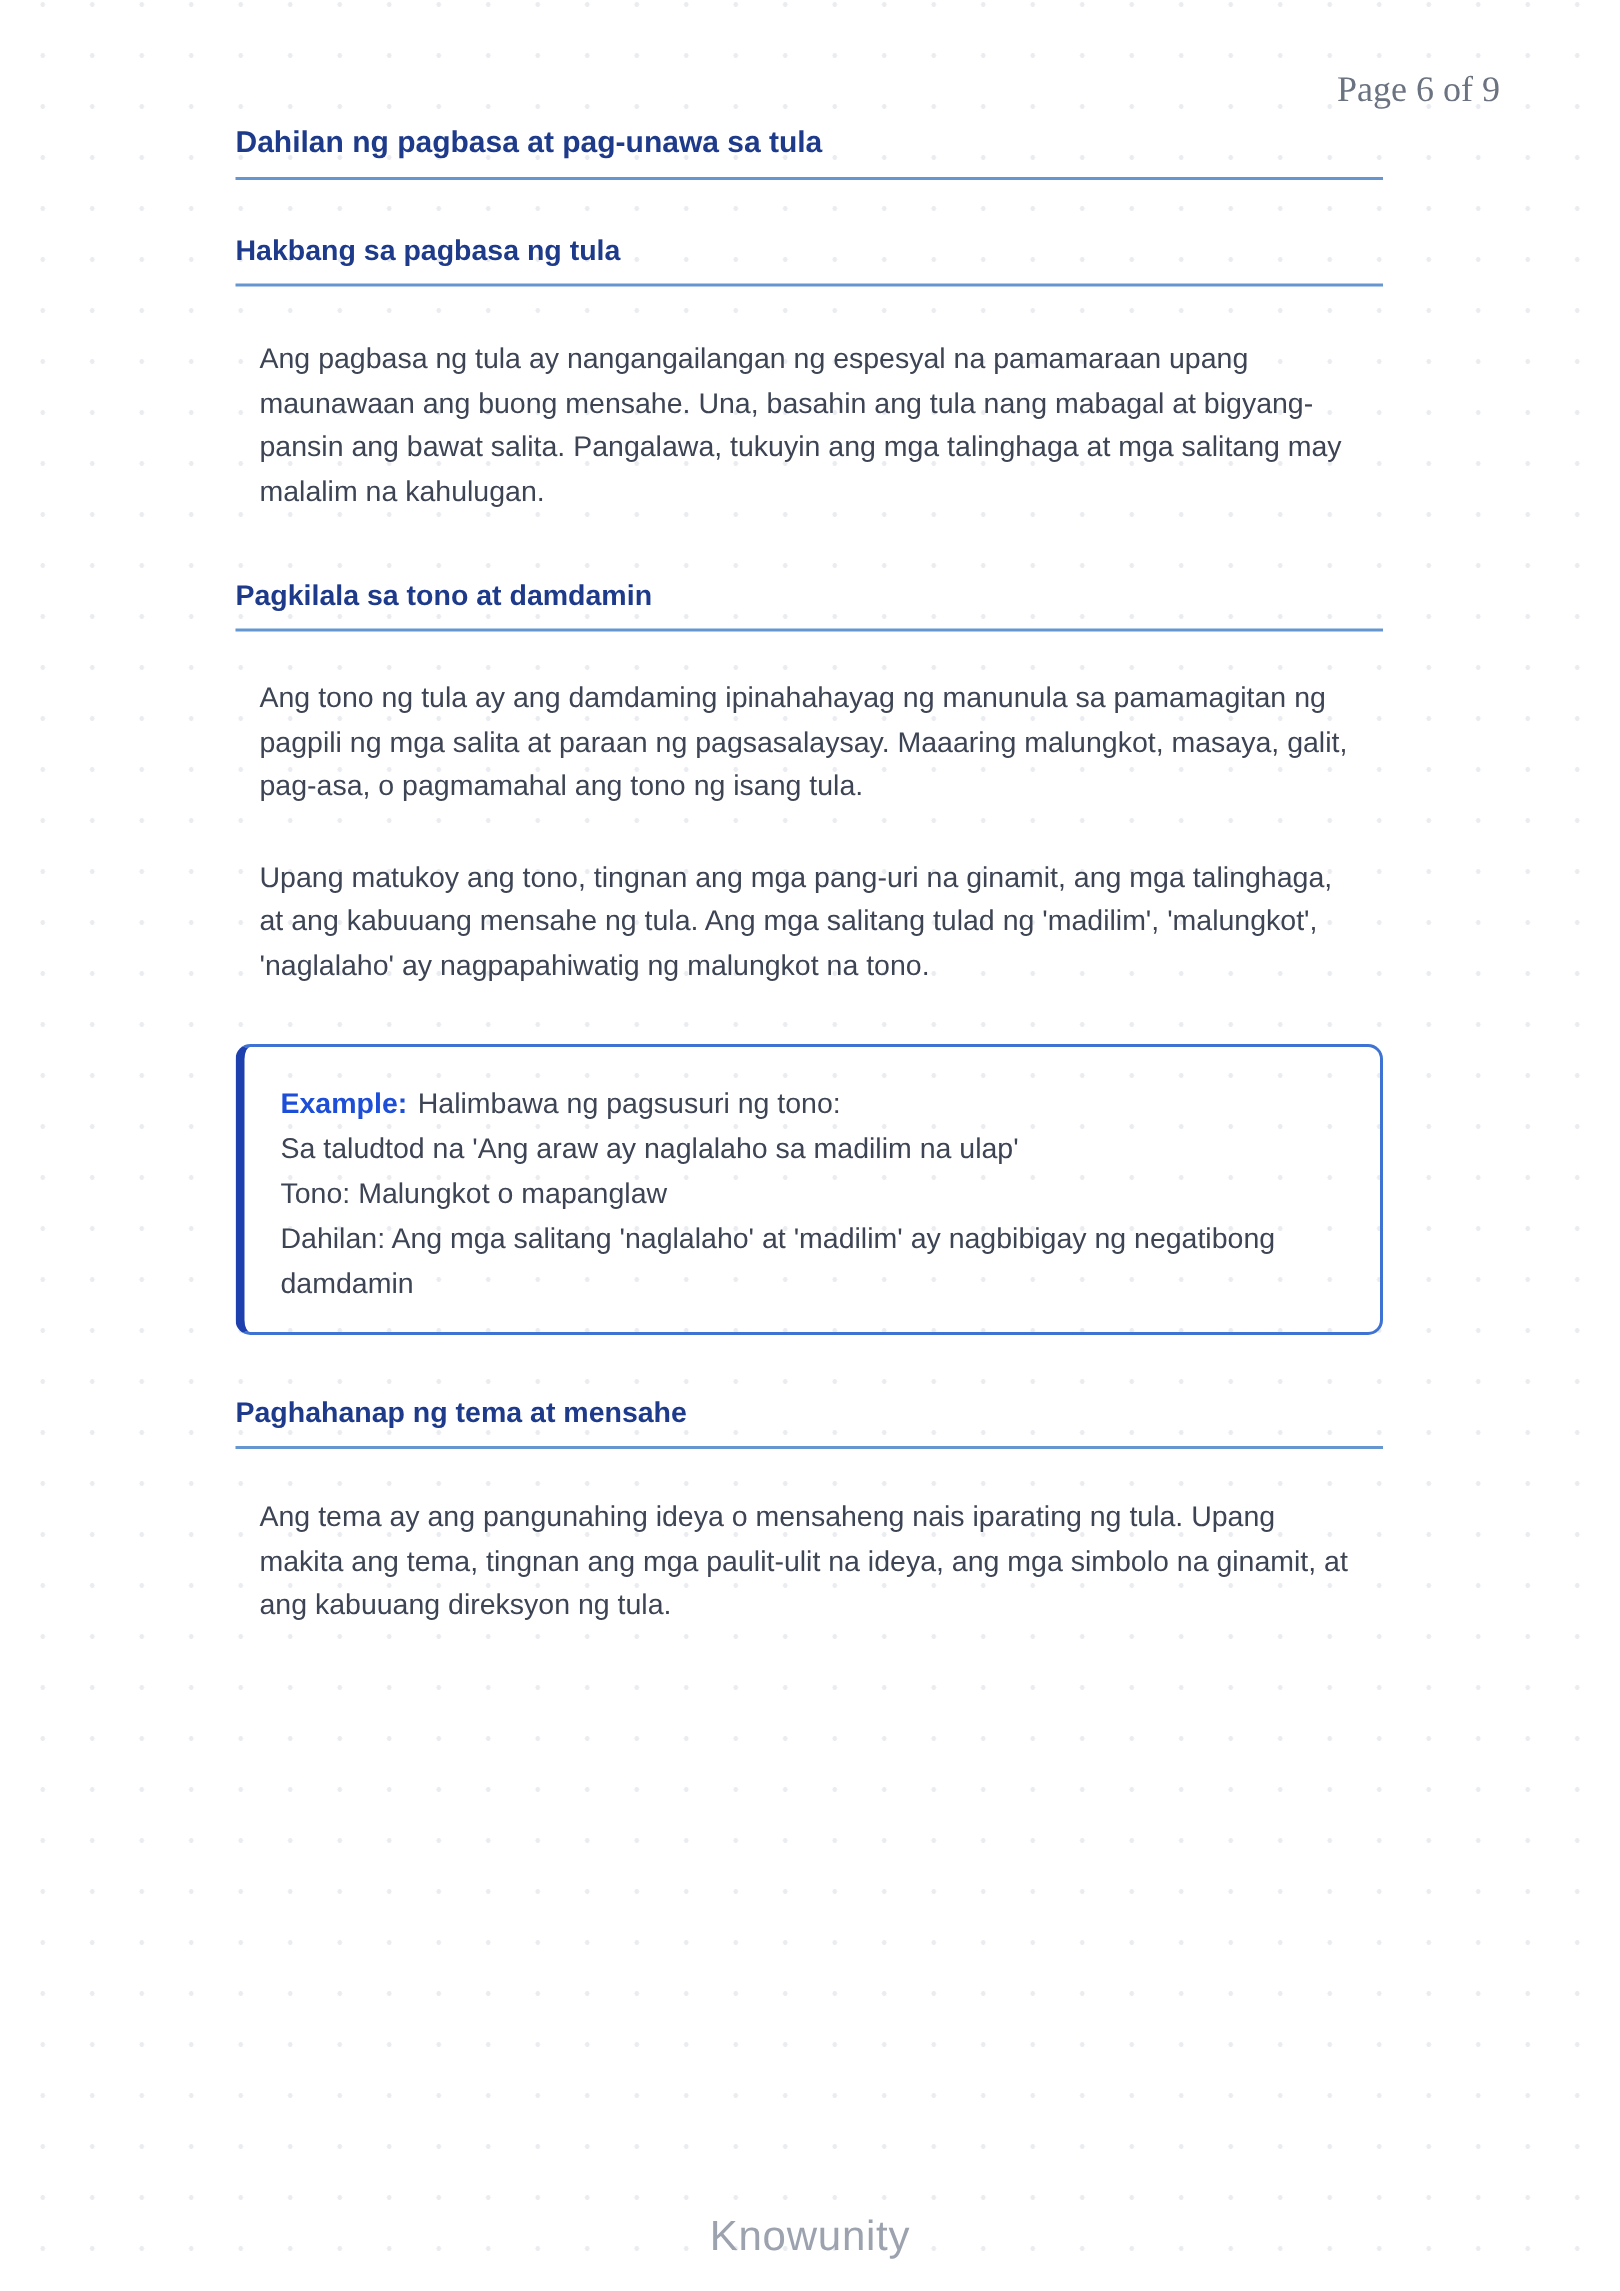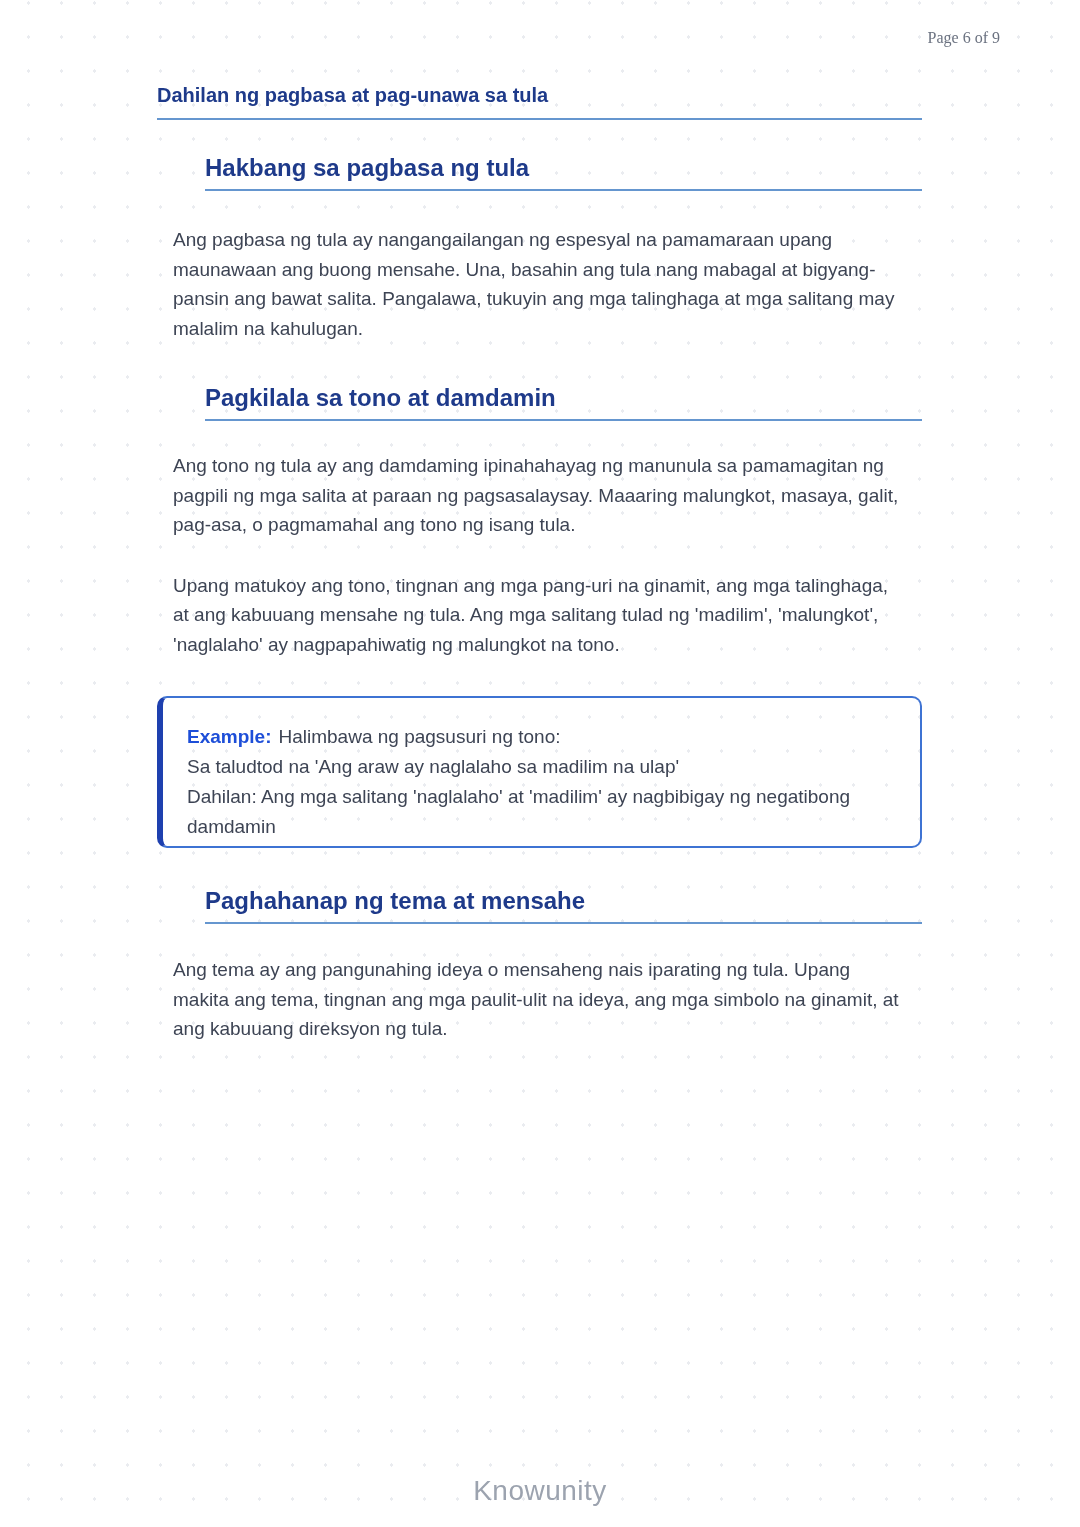--- a/index.html
+++ b/index.html
@@ -11,61 +11,61 @@
     overflow: hidden;
     background-color: #ffffff;
     background-image: radial-gradient(circle, #eaecf0 1.6px, transparent 1.7px);
     background-size: 33px 34px;
     background-position: 12px 88px;
     font-family: "Liberation Sans", sans-serif;
     color: var(--body-text, #3d4454);
   }
   .page-number {
     position: absolute;
-    top: 29px;
+    top: 47px;
     right: 80px;
     font-family: "Liberation Serif", serif;
-    font-size: 16px;
+    font-size: 24px;
     color: var(--page-number, #6b7280);
   }
   .content {
     position: absolute;
     left: 157px;
     top: 84px;
     width: 765px;
   }
   .heading {
     margin: 0;
     color: var(--heading, #1e3a8a);
     font-weight: bold;
     border-bottom: 2px solid var(--heading-underline, #6596cf);
   }
   .h-main { font-size: 20px; line-height: 22px; padding-bottom: 12px; }
-  .h-sub  { font-size: 24px; line-height: 21px; padding-bottom: 11px; margin-left: 48px; }
+  .h-sub  { font-size: 19px; line-height: 21px; padding-bottom: 11px; }
   #h-steps { margin-top: 37px; }
   #h-tone  { margin-top: 44px; }
   #h-theme { margin-top: 42px; }
   .para {
     margin: 16px;
     font-size: 19px;
     line-height: 29.5px;
     color: var(--body-text, #3d4454);
   }
   #p-steps-1 { margin-top: 34px; }
   #p-steps-2 { margin-top: 26px; }
   #p-tone-1  { margin-top: 30px; }
   #p-tone-2  { margin-top: 31px; }
   #p-theme-1 { margin-top: 31px; }
   #p-theme-2 { margin-top: 27px; }
   .example-box {
     margin-top: 37px;
     border: 2px solid var(--example-border, #3e73d3);
     border-left: 6px solid var(--example-accent, #1e40af);
     border-radius: 10px;
-    padding: 24px 34px 4px 24px;
+    padding: 24px 34px 16px 24px;
   }
   .ex-line {
     margin: 0;
     font-size: 19px;
     line-height: 30px;
     color: var(--body-text, #3d4454);
   }
   .ex-label {
     font-weight: bold;
     color: var(--example-label, #1d4ed8);
@@ -98,20 +98,21 @@
 
   <h2 class="heading h-sub" id="h-tone">Pagkilala sa tono at damdamin</h2>
 
   <p class="para" id="p-tone-1">Ang tono ng tula ay ang damdaming ipinahahayag ng manunula sa pamamagitan ng pagpili ng mga salita at paraan ng pagsasalaysay. Maaaring malungkot, masaya, galit, pag-asa, o pagmamahal ang tono ng isang tula.</p>
 
   <p class="para" id="p-tone-2">Upang matukoy ang tono, tingnan ang mga pang-uri na ginamit, ang mga talinghaga, at ang kabuuang mensahe ng tula. Ang mga salitang tulad ng 'madilim', 'malungkot', 'naglalaho' ay nagpapahiwatig ng malungkot na tono.</p>
 
   <div class="example-box">
     <p class="ex-line"><span class="ex-label">Example:</span><span>Halimbawa ng pagsusuri ng tono:</span></p>
     <p class="ex-line">Sa taludtod na 'Ang araw ay naglalaho sa madilim na ulap'</p>
+    <p class="ex-line">Tono: Malungkot o mapanglaw</p>
     <p class="ex-line">Dahilan: Ang mga salitang 'naglalaho' at 'madilim' ay nagbibigay ng negatibong damdamin</p>
   </div>
 
   <h2 class="heading h-sub" id="h-theme">Paghahanap ng tema at mensahe</h2>
 
   <p class="para" id="p-theme-1">Ang tema ay ang pangunahing ideya o mensaheng nais iparating ng tula. Upang makita ang tema, tingnan ang mga paulit-ulit na ideya, ang mga simbolo na ginamit, at ang kabuuang direksyon ng tula.</p>
 
 
 </main>
 

